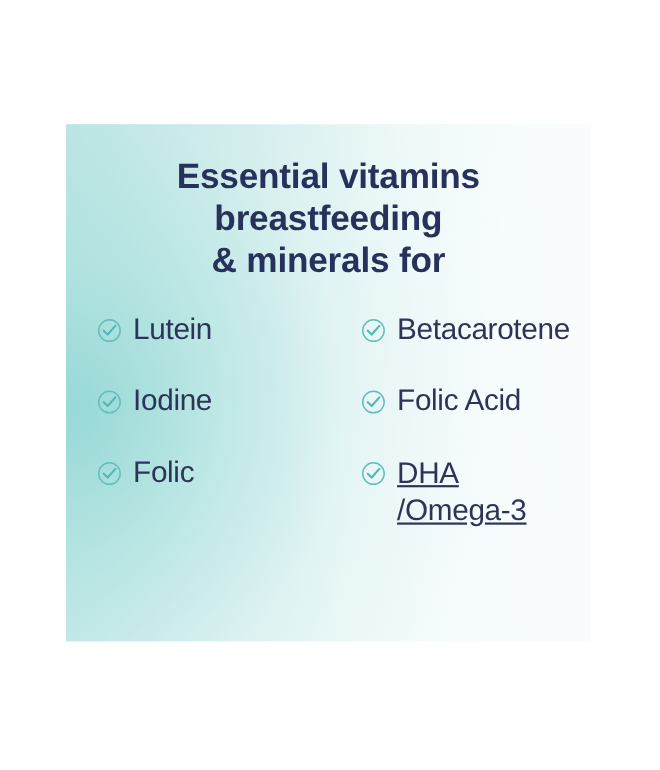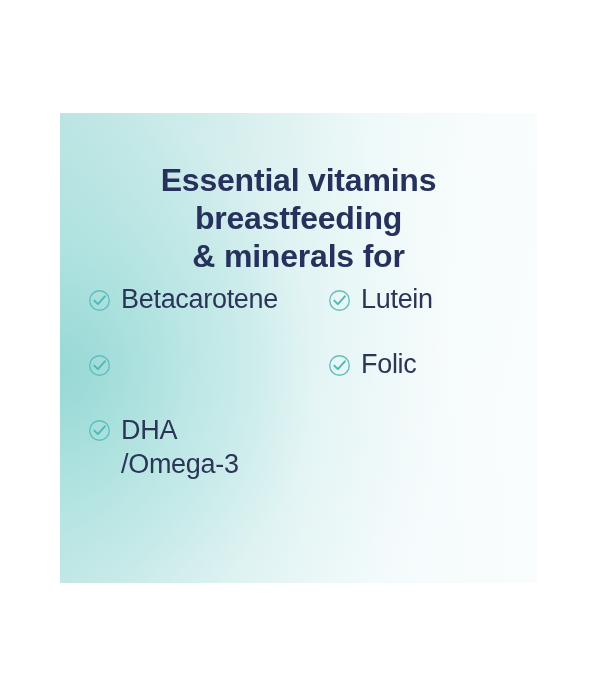--- a/index.html
+++ b/index.html
@@ -45,21 +45,20 @@
     position: absolute;
     left: 0;
     top: 28px;
     width: 477px;
     text-align: center;
     color: #27325c;
     font-weight: bold;
     font-size: 32px;
     line-height: 38px;
     letter-spacing: -0.2px;
-    margin-top: 20px;
   }
   #panel-title .tline { display: block; white-space: pre; }
 
   
   #items-grid {
     position: absolute;
     left: 28px;
     top: 170px;
     width: 449px;
     display: grid;
@@ -85,21 +84,21 @@
   .item-label {
     color: #2c3557;
     font-size: 27px;
     line-height: 33px;
     font-weight: normal;
     letter-spacing: -0.3px;
     white-space: pre-line;
   }
 
   
-  .item.wrap .item-label { line-height: 34px; }
+  .item.wrap .item-label { line-height: 34px; text-decoration: underline; }
 </style>
 </head>
 <body>
 
 <div id="canvas">
 
   <div id="info-panel">
     <div id="panel-fade"></div>
 
     <div id="panel-title">
@@ -110,39 +109,49 @@
 
     <div id="items-grid">
 
       <div class="item">
         <span class="tick">
           <svg viewBox="0 0 24 24" aria-hidden="true">
             <circle cx="12" cy="12" r="10.2" fill="none" stroke="#5fbfbc" stroke-width="1.4"></circle>
             <path d="M6.6 12.1 L10.3 15.8 L17.6 7.6" fill="none" stroke="#4fb9b6" stroke-width="2" stroke-linecap="round" stroke-linejoin="round"></path>
           </svg>
         </span>
-        <span class="item-label">Betacarotene</span>
+        <span class="item-label">Lutein</span>
       </div>
       <div class="item">
         <span class="tick">
           <svg viewBox="0 0 24 24" aria-hidden="true">
             <circle cx="12" cy="12" r="10.2" fill="none" stroke="#5fbfbc" stroke-width="1.4"></circle>
             <path d="M6.6 12.1 L10.3 15.8 L17.6 7.6" fill="none" stroke="#4fb9b6" stroke-width="2" stroke-linecap="round" stroke-linejoin="round"></path>
           </svg>
         </span>
-        <span class="item-label">Lutein</span>
+        <span class="item-label">Betacarotene</span>
       </div>
 
       <div class="item">
         <span class="tick">
           <svg viewBox="0 0 24 24" aria-hidden="true">
             <circle cx="12" cy="12" r="10.2" fill="none" stroke="#5fbfbc" stroke-width="1.4"></circle>
             <path d="M6.6 12.1 L10.3 15.8 L17.6 7.6" fill="none" stroke="#4fb9b6" stroke-width="2" stroke-linecap="round" stroke-linejoin="round"></path>
           </svg>
         </span>
+        <span class="item-label">Iodine</span>
+      </div>
+      <div class="item">
+        <span class="tick">
+          <svg viewBox="0 0 24 24" aria-hidden="true">
+            <circle cx="12" cy="12" r="10.2" fill="none" stroke="#5fbfbc" stroke-width="1.4"></circle>
+            <path d="M6.6 12.1 L10.3 15.8 L17.6 7.6" fill="none" stroke="#4fb9b6" stroke-width="2" stroke-linecap="round" stroke-linejoin="round"></path>
+          </svg>
+        </span>
+        <span class="item-label">Folic Acid</span>
       </div>
 
       <div class="item">
         <span class="tick">
           <svg viewBox="0 0 24 24" aria-hidden="true">
             <circle cx="12" cy="12" r="10.2" fill="none" stroke="#5fbfbc" stroke-width="1.4"></circle>
             <path d="M6.6 12.1 L10.3 15.8 L17.6 7.6" fill="none" stroke="#4fb9b6" stroke-width="2" stroke-linecap="round" stroke-linejoin="round"></path>
           </svg>
         </span>
         <span class="item-label">Folic</span>

